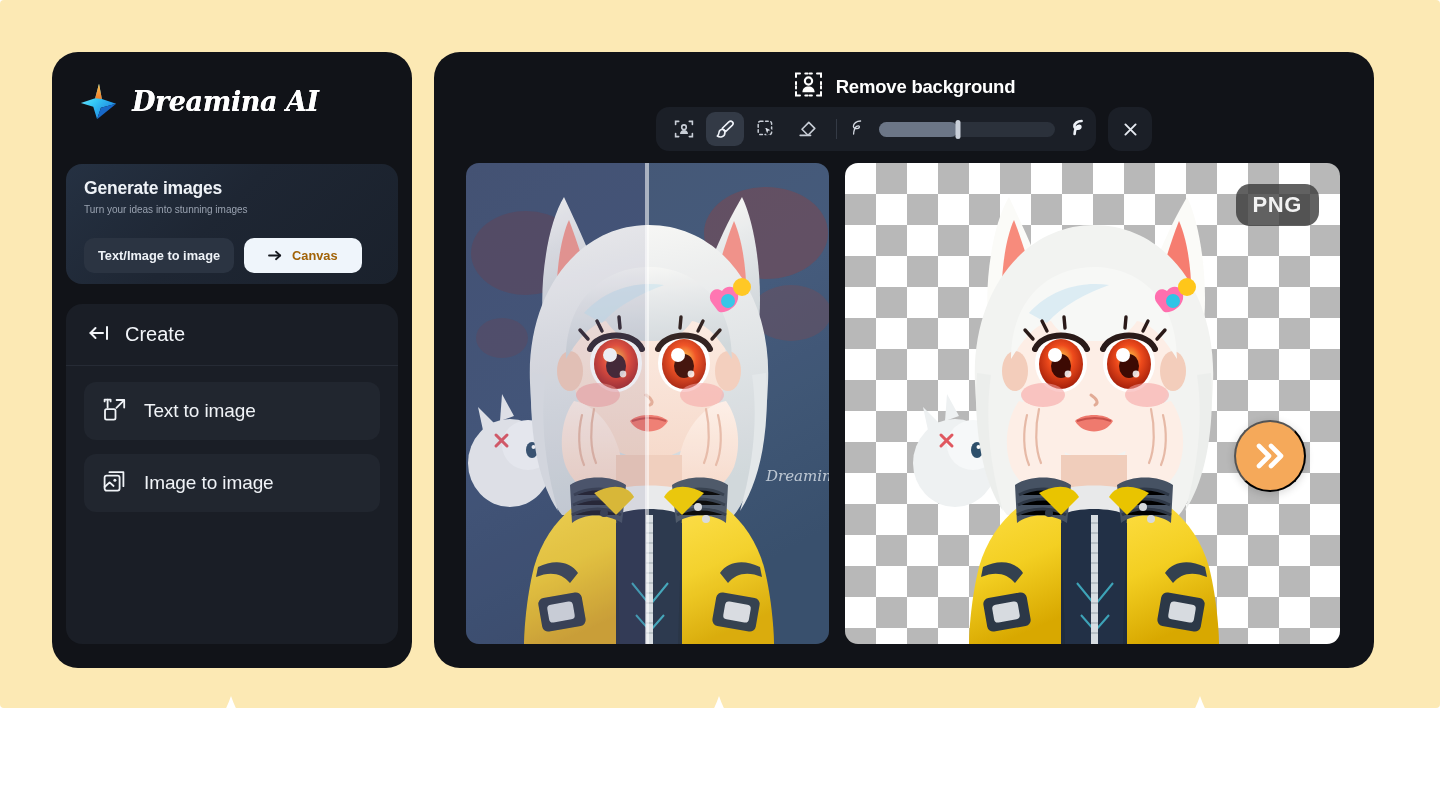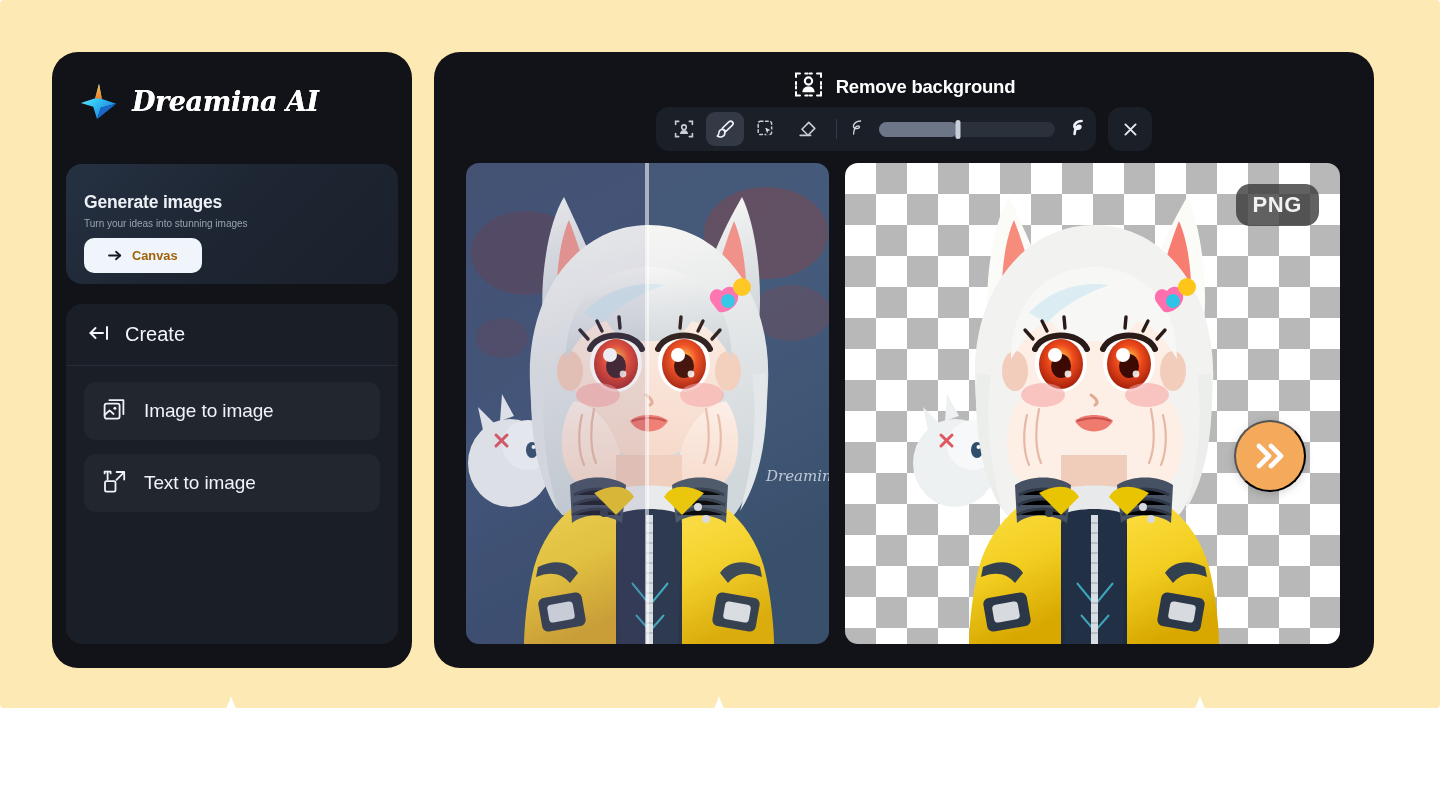--- a/index.html
+++ b/index.html
@@ -54,21 +54,21 @@
 
   .gen-card {
     position: absolute;
     left: 14px;
     top: 112px;
     width: 332px;
     height: 120px;
     border-radius: 16px;
     background: linear-gradient(135deg,#253142 0%,#1e2633 45%,#1a212c 100%);
     box-sizing: border-box;
-    padding: 28px 18px;
+    padding: 14px 18px;
   }
   .gen-title { font-size: 17.5px; font-weight: 700; color: #eef2f7; letter-spacing: -0.2px; }
   .gen-sub { margin-top: 5px; font-size: 10px; color: #99a2b0; }
   .gen-btns { position: absolute; left: 18px; top: 74px; display: flex; gap: 10px; }
   .btn-dark {
     background: #2b3442;
     color: #eef2f7;
     font-size: 12.8px;
     font-weight: 600;
     border-radius: 10px;
@@ -312,20 +312,21 @@
           <path d="M24 29 L40 25 L20 41 Z" fill="#1869C9"></path>
         </svg>
       </span>
       <span class="logo-text">Dreamina AI</span>
     </div>
 
     <div class="gen-card">
       <div class="gen-title">Generate images</div>
       <div class="gen-sub">Turn your ideas into stunning images</div>
       <div class="gen-btns">
+        <button class="btn-dark">Text/Image to image</button>
         <button class="btn-light">
           <svg width="15" height="13" viewBox="0 0 15 13">
             <path d="M1 6.5 H12" stroke="#15181e" stroke-width="1.8" stroke-linecap="round" fill="none"></path>
             <path d="M8 2.8 L12.2 6.5 L8 10.2" stroke="#15181e" stroke-width="1.8" stroke-linecap="round" stroke-linejoin="round" fill="none"></path>
           </svg>
           <span>Canvas</span>
         </button>
       </div>
     </div>
 
@@ -339,40 +340,40 @@
           </svg>
         </span>
         <span class="create-title">Create</span>
       </div>
       <div class="create-list">
 
 
         <div class="create-item">
           <span>
             <svg width="25" height="25" viewBox="0 0 25 25">
-              <path d="M7.4 3.2 H21.4 V17.2" stroke="#f0f3f7" stroke-width="1.8" fill="none" stroke-linecap="round" stroke-linejoin="round"></path>
-              <rect x="2.6" y="6.6" width="15" height="15" rx="2" stroke="#f0f3f7" stroke-width="1.8" fill="none"></rect>
-              <path d="M2.6 18 L7.6 13.4 L11.6 17" stroke="#f0f3f7" stroke-width="1.8" fill="none" stroke-linecap="round" stroke-linejoin="round"></path>
-              <circle cx="12.9" cy="11.2" r="1.5" fill="#f0f3f7"></circle>
-            </svg>
-          </span>
-          <span class="create-item-label">Image to image</span>
-        </div>
-
-        <div class="create-item">
-          <span>
-            <svg width="25" height="25" viewBox="0 0 25 25">
               <path d="M2.6 4.4 V2.6 H8.6 V4.4" stroke="#f0f3f7" stroke-width="1.8" fill="none" stroke-linecap="round" stroke-linejoin="round"></path>
               <path d="M5.6 2.6 V10.5" stroke="#f0f3f7" stroke-width="1.8" stroke-linecap="round"></path>
               <rect x="3" y="12.2" width="10.5" height="10.5" rx="1.6" stroke="#f0f3f7" stroke-width="1.8" fill="none"></rect>
               <path d="M14.6 3 H22.2 V10.6" stroke="#f0f3f7" stroke-width="1.8" fill="none" stroke-linecap="round" stroke-linejoin="round"></path>
               <path d="M22 3.3 L14.4 10.9" stroke="#f0f3f7" stroke-width="1.8" stroke-linecap="round"></path>
             </svg>
           </span>
           <span class="create-item-label">Text to image</span>
+        </div>
+
+        <div class="create-item">
+          <span>
+            <svg width="25" height="25" viewBox="0 0 25 25">
+              <path d="M7.4 3.2 H21.4 V17.2" stroke="#f0f3f7" stroke-width="1.8" fill="none" stroke-linecap="round" stroke-linejoin="round"></path>
+              <rect x="2.6" y="6.6" width="15" height="15" rx="2" stroke="#f0f3f7" stroke-width="1.8" fill="none"></rect>
+              <path d="M2.6 18 L7.6 13.4 L11.6 17" stroke="#f0f3f7" stroke-width="1.8" fill="none" stroke-linecap="round" stroke-linejoin="round"></path>
+              <circle cx="12.9" cy="11.2" r="1.5" fill="#f0f3f7"></circle>
+            </svg>
+          </span>
+          <span class="create-item-label">Image to image</span>
         </div>
 
       </div>
     </div>
   </div>
 
   <div id="main">
 
     <div class="panel-head">
       <span>

